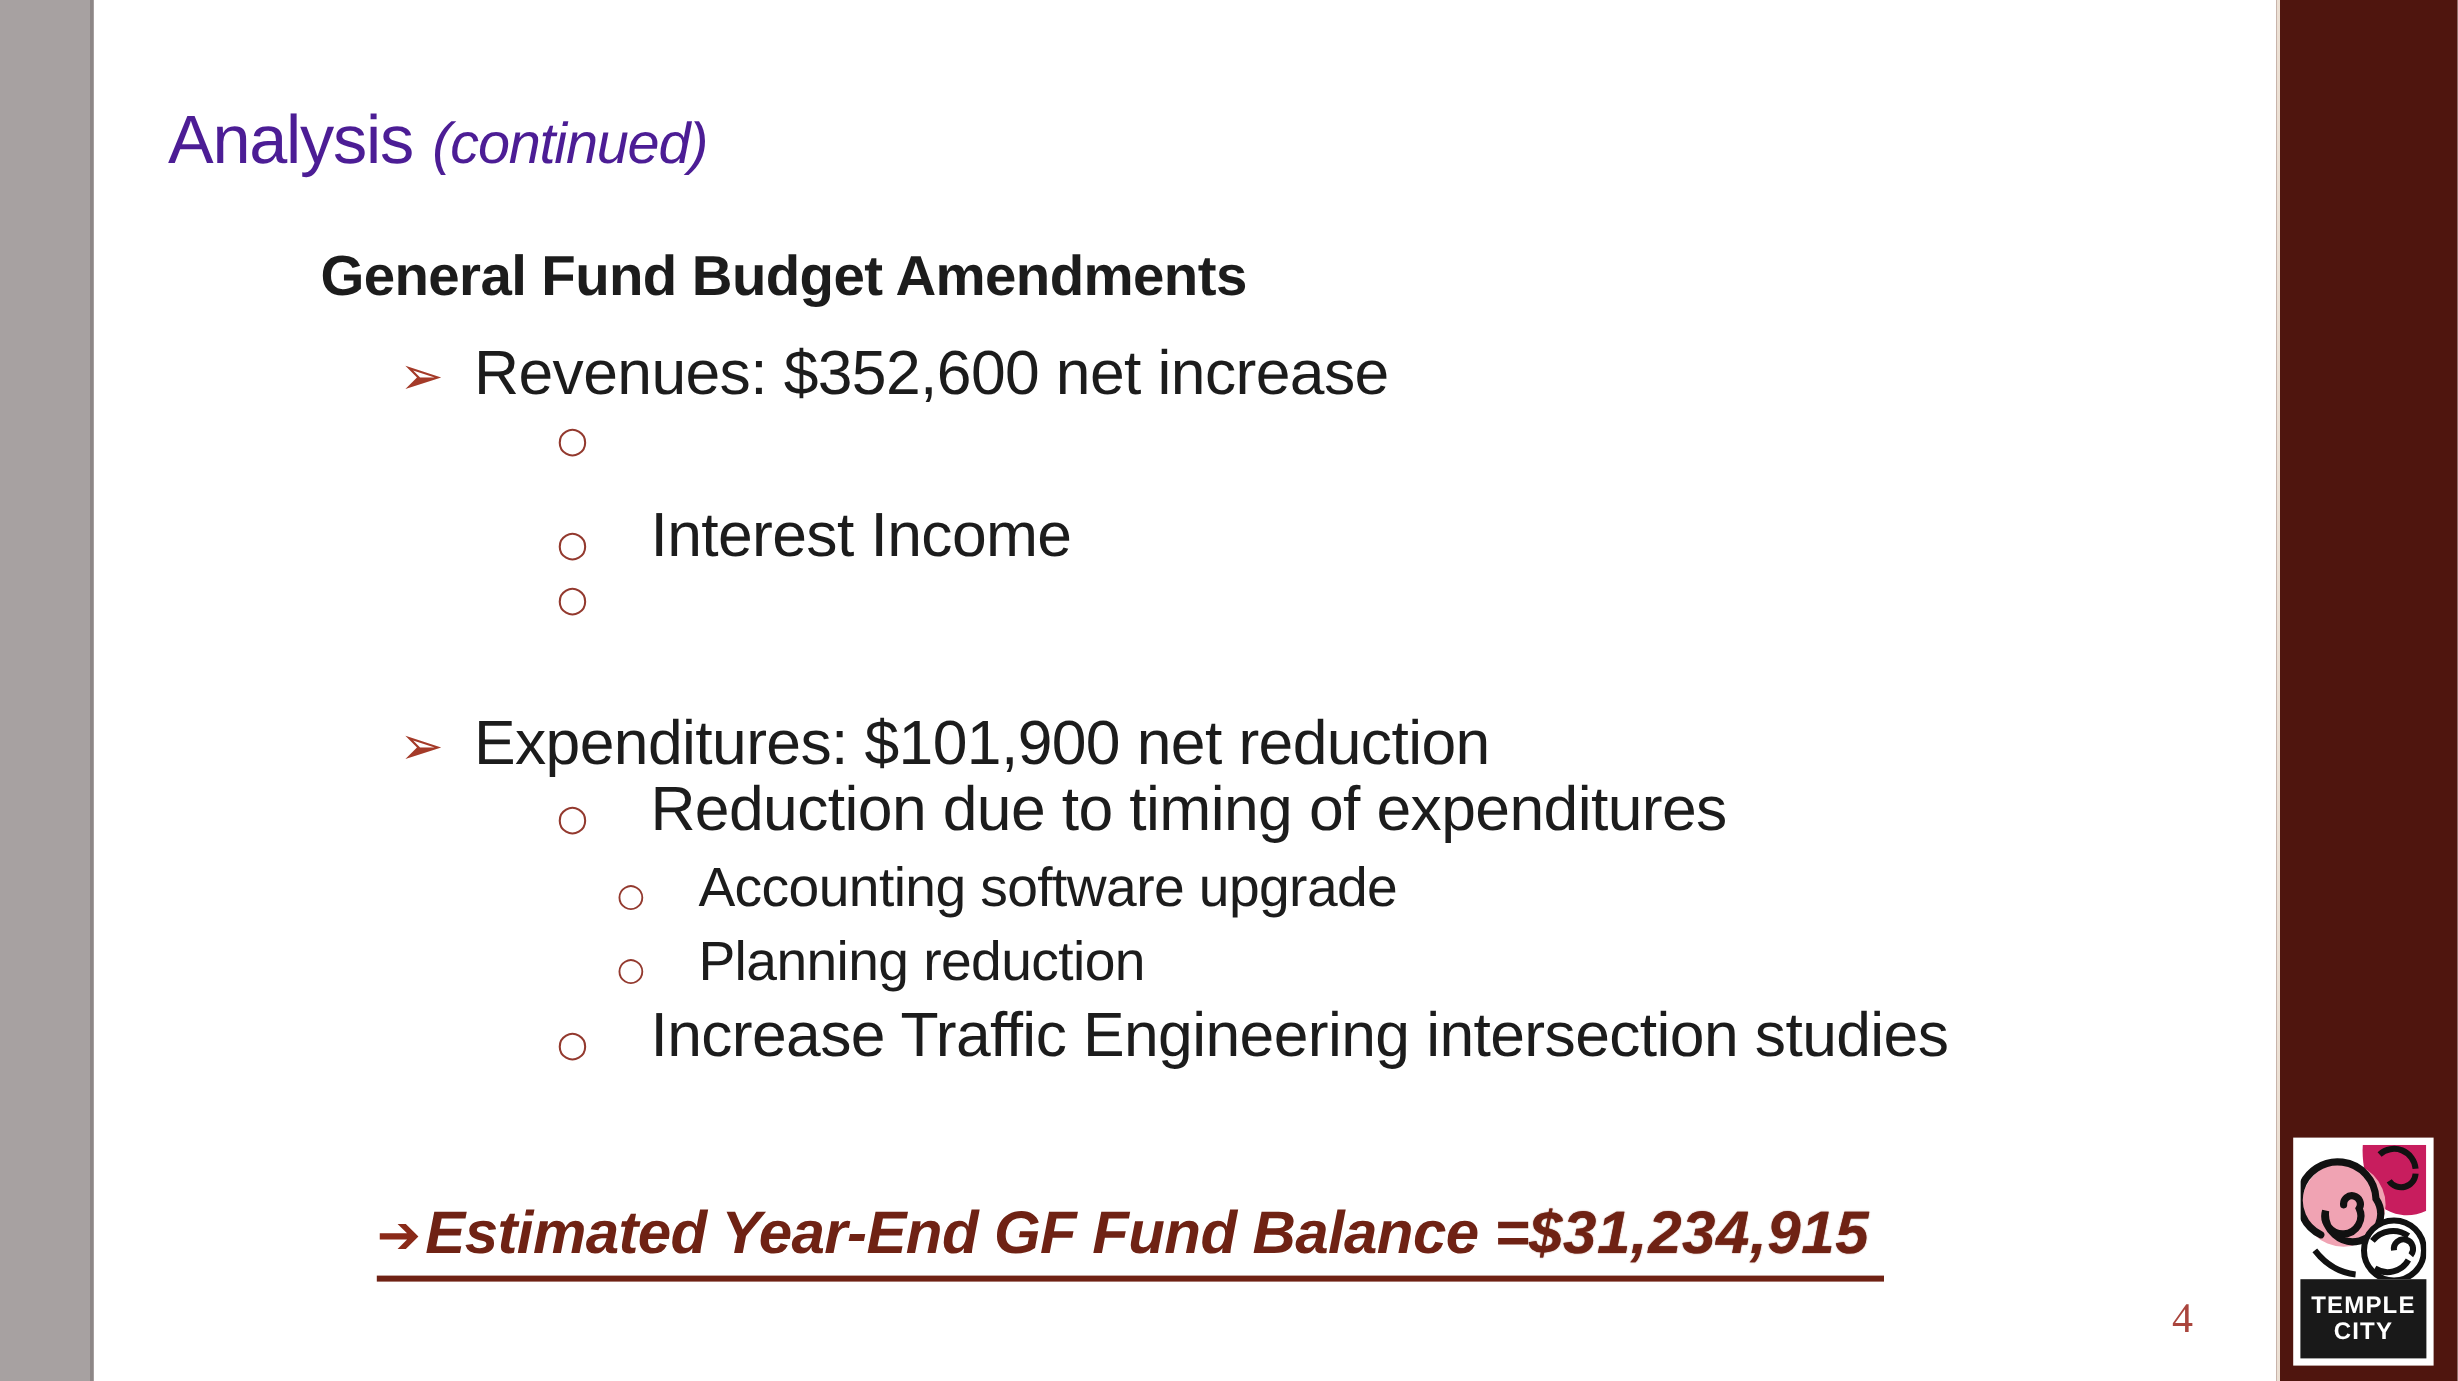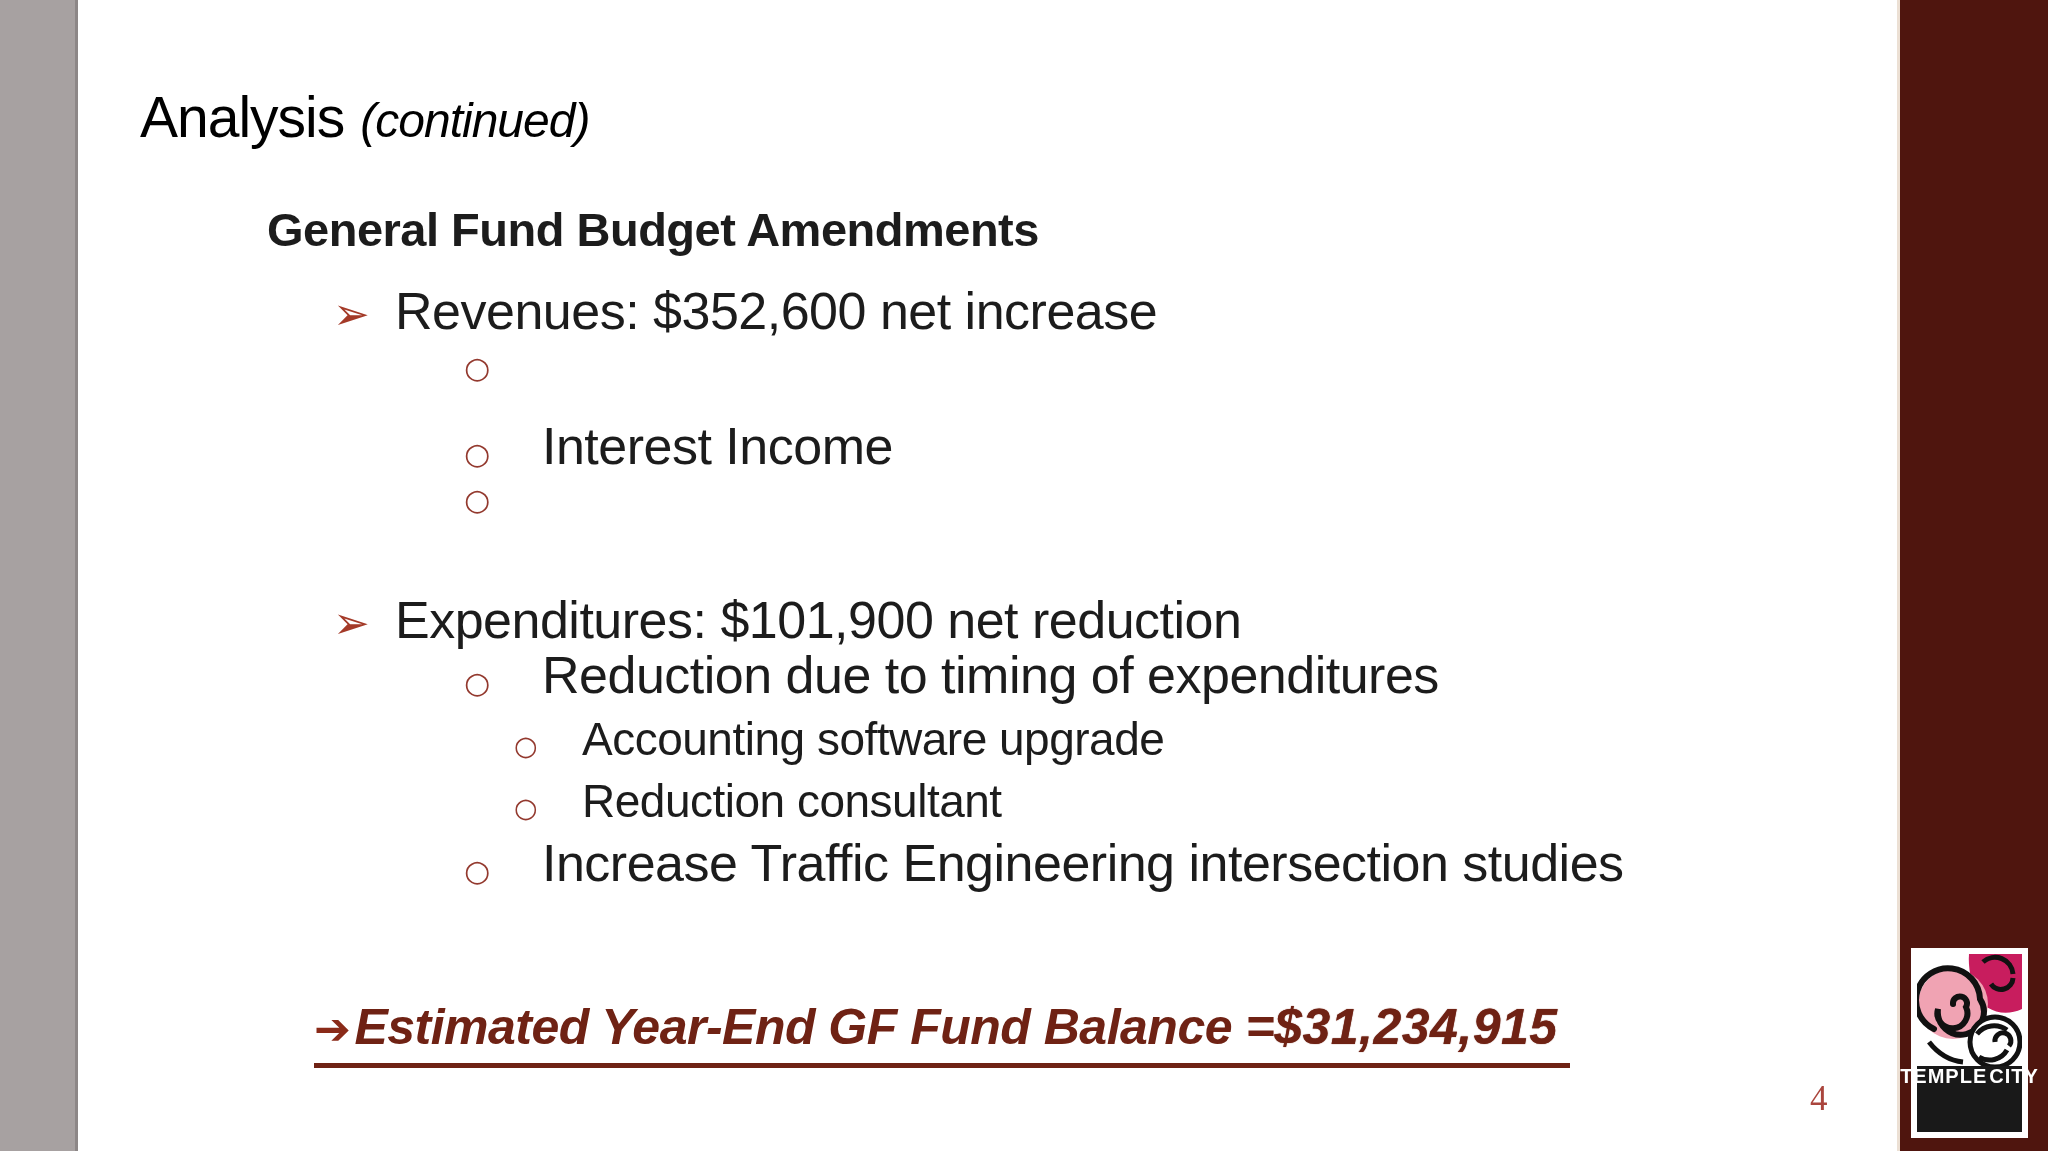--- a/index.html
+++ b/index.html
@@ -9,21 +9,21 @@
   }
   .gray-bar{
     position:absolute;left:0;top:0;bottom:0;width:75px;
     background:#a7a1a1;border-right:3px solid #8d8787;
   }
   .maroon-bar{
     position:absolute;right:0;top:0;bottom:0;width:151px;
     background:#4f150e;border-left:3px solid #ece0d4;box-sizing:border-box;
   }
   .slide-title{
-    position:absolute;left:140px;top:84px;font-size:57px;color:#000000;
+    position:absolute;left:140px;top:84px;font-size:57px;color:#4c1d95;
     letter-spacing:-1px;white-space:nowrap;
   }
   .slide-title .cont{font-style:italic;font-size:48px;margin-left:16px;}
   .line{
     position:absolute;display:flex;align-items:baseline;color:#1c1c1c;
     letter-spacing:-0.5px;white-space:nowrap;
   }
   .cell{display:inline-block;flex:0 0 auto;}
   .l1{left:213px;top:202px;font-size:47px;font-weight:bold;}
   .l1 .cell{width:54px;}
@@ -68,22 +68,22 @@
     position:absolute;left:1810px;top:1079px;
     font-family:"Liberation Serif", serif;font-size:35px;color:#aa453d;
   }
   .logo{
     position:absolute;left:1911px;top:948px;width:117px;height:190px;
     background:#ffffff;box-sizing:border-box;padding:6px;
     display:flex;flex-direction:column;
   }
   .logo-art{flex:0 0 112px;overflow:hidden;background:#ffffff;}
   .logo-band{
-    flex:1;background:#191919;display:flex;flex-direction:row;
-    align-items:flex-start;justify-content:center;gap:2px;
+    flex:1;background:#191919;display:flex;flex-direction:column;
+    align-items:center;justify-content:center;gap:2px;
   }
   .logo-band span{
     color:#ffffff;font-weight:bold;font-size:20px;letter-spacing:1px;
     line-height:1;
   }
 </style>
 </head>
 <body>
 
 <div class="gray-bar"></div>
@@ -126,21 +126,21 @@
   <span>Reduction due to timing of expenditures</span>
 </div>
 
 <div class="line l4 it-accounting">
   <span class="cell circle-glyph">○</span>
   <span>Accounting software upgrade</span>
 </div>
 
 <div class="line l4 it-planning">
   <span class="cell circle-glyph">○</span>
-  <span>Reduction consultant</span>
+  <span>Planning reduction</span>
 </div>
 
 <div class="line l3 it-traffic">
   <span class="cell circle-glyph">○</span>
   <span>Increase Traffic Engineering intersection studies</span>
 </div>
 
 <div class="summary">
   <span class="summary-arrow">➔</span>
     <span>Estimated Year-End GF Fund Balance = </span>

